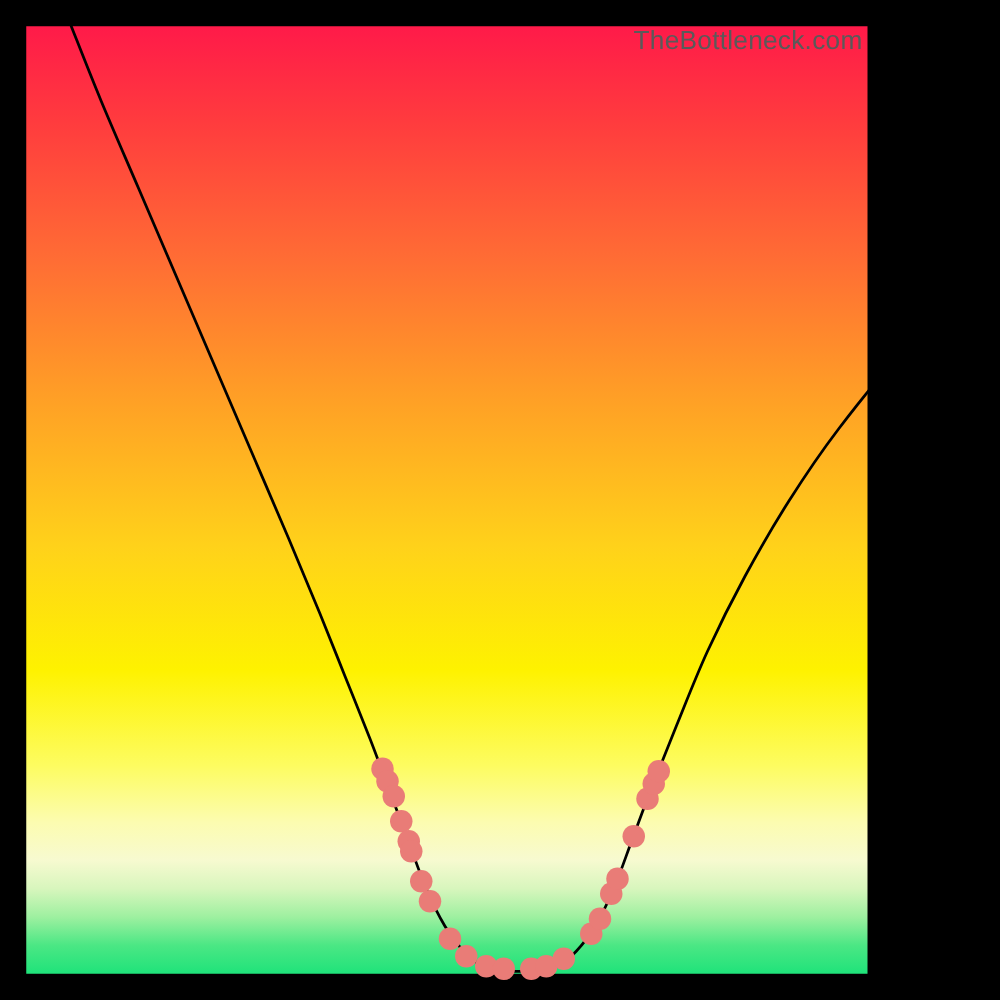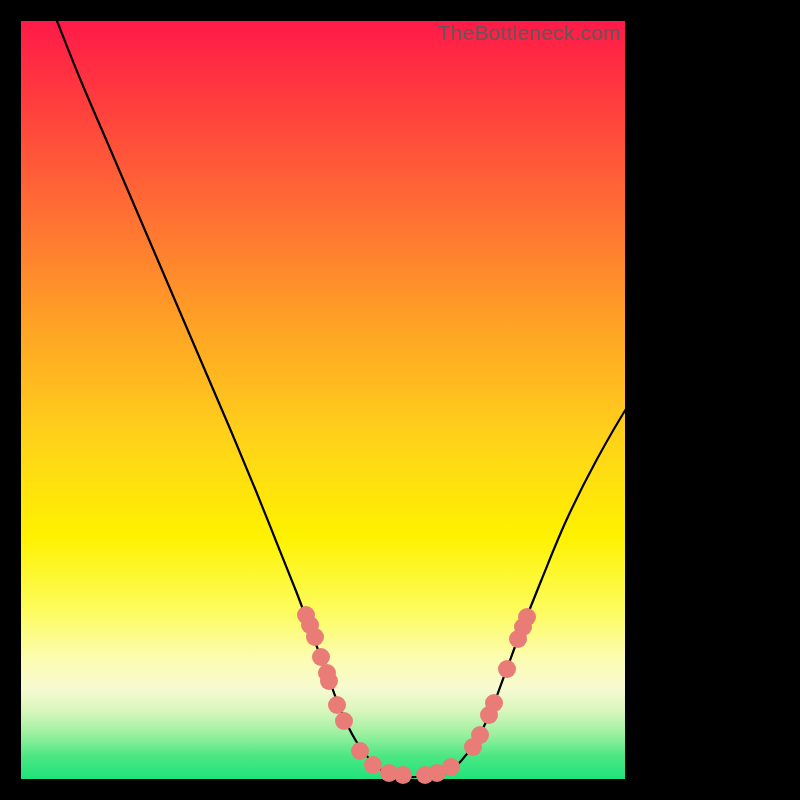--- a/index.html
+++ b/index.html
@@ -16,21 +16,21 @@
     left: 0;
     top: 0;
     width: 800px;
     height: 800px;
     background: #000;
   }
   .plot {
     position: absolute;
     left: 21px;
     top: 21px;
-    width: 604px;
+    width: 673px;
     height: 758px;
     background: linear-gradient(
       to bottom,
       #ff1a49 0%,
       #ff3b3e 10%,
       #ff6e34 25%,
       #ffa225 40%,
       #ffd21a 55%,
       #fef200 68%,
       #fdfc60 78%,

